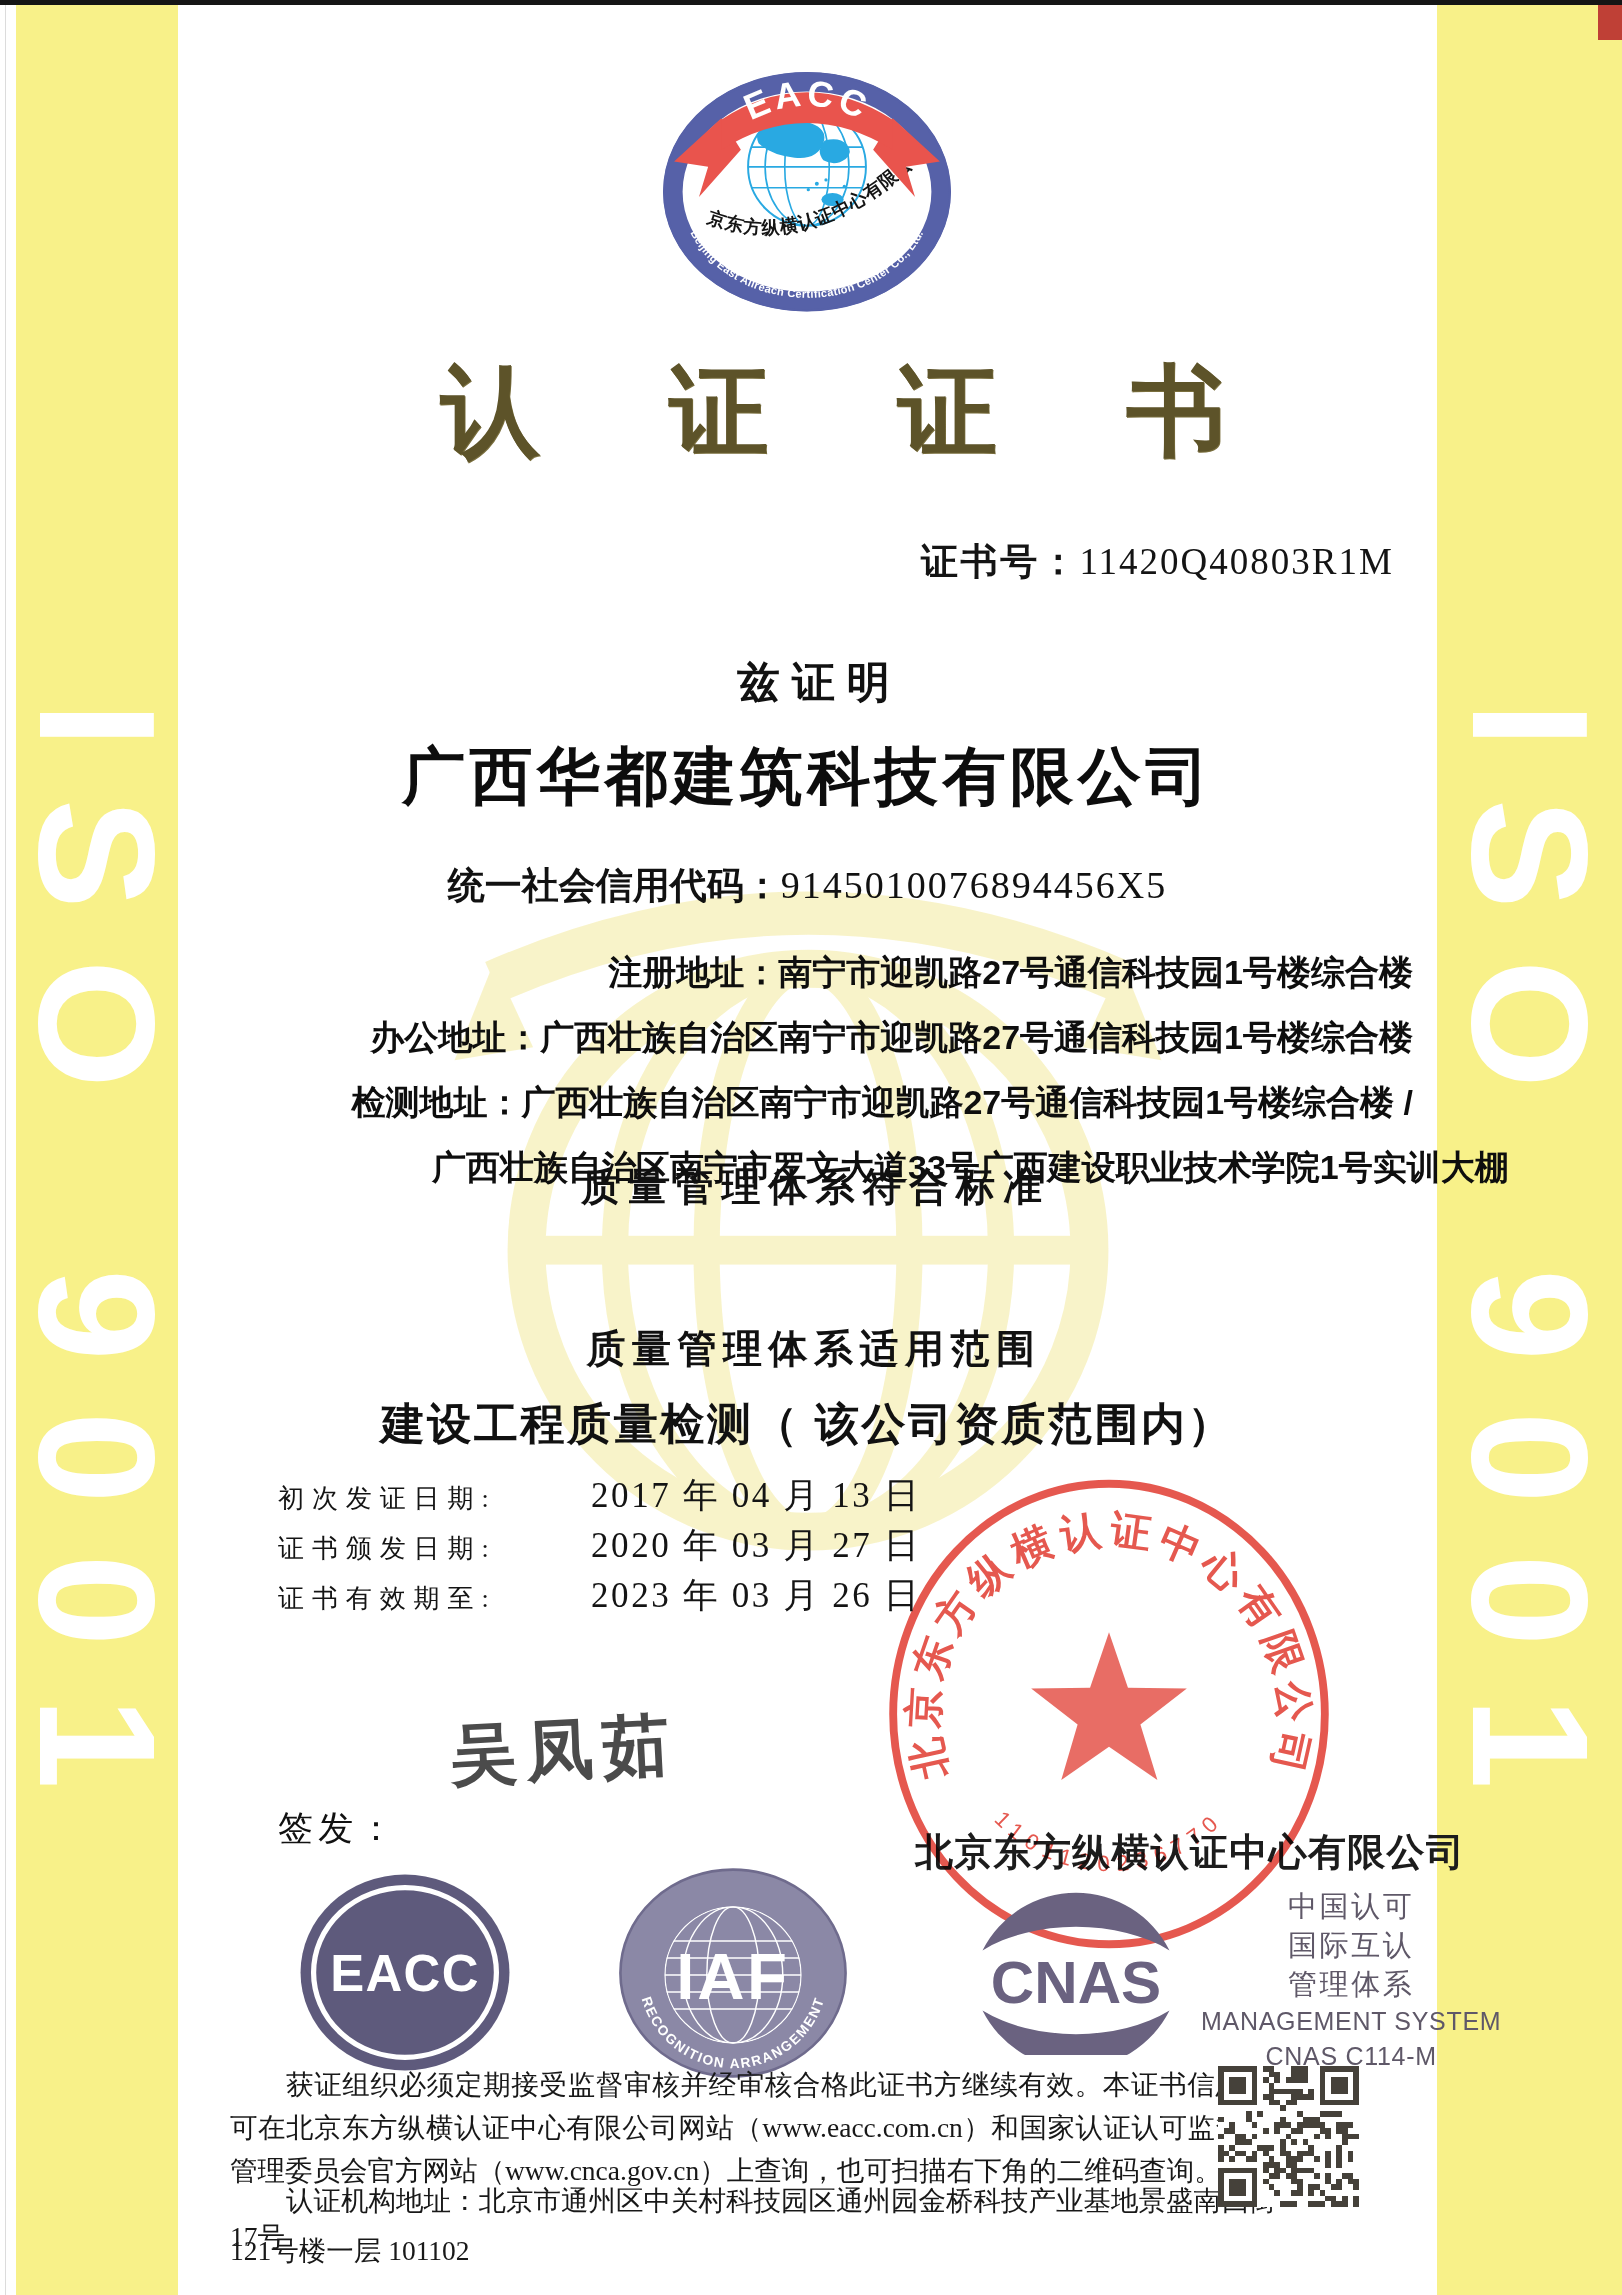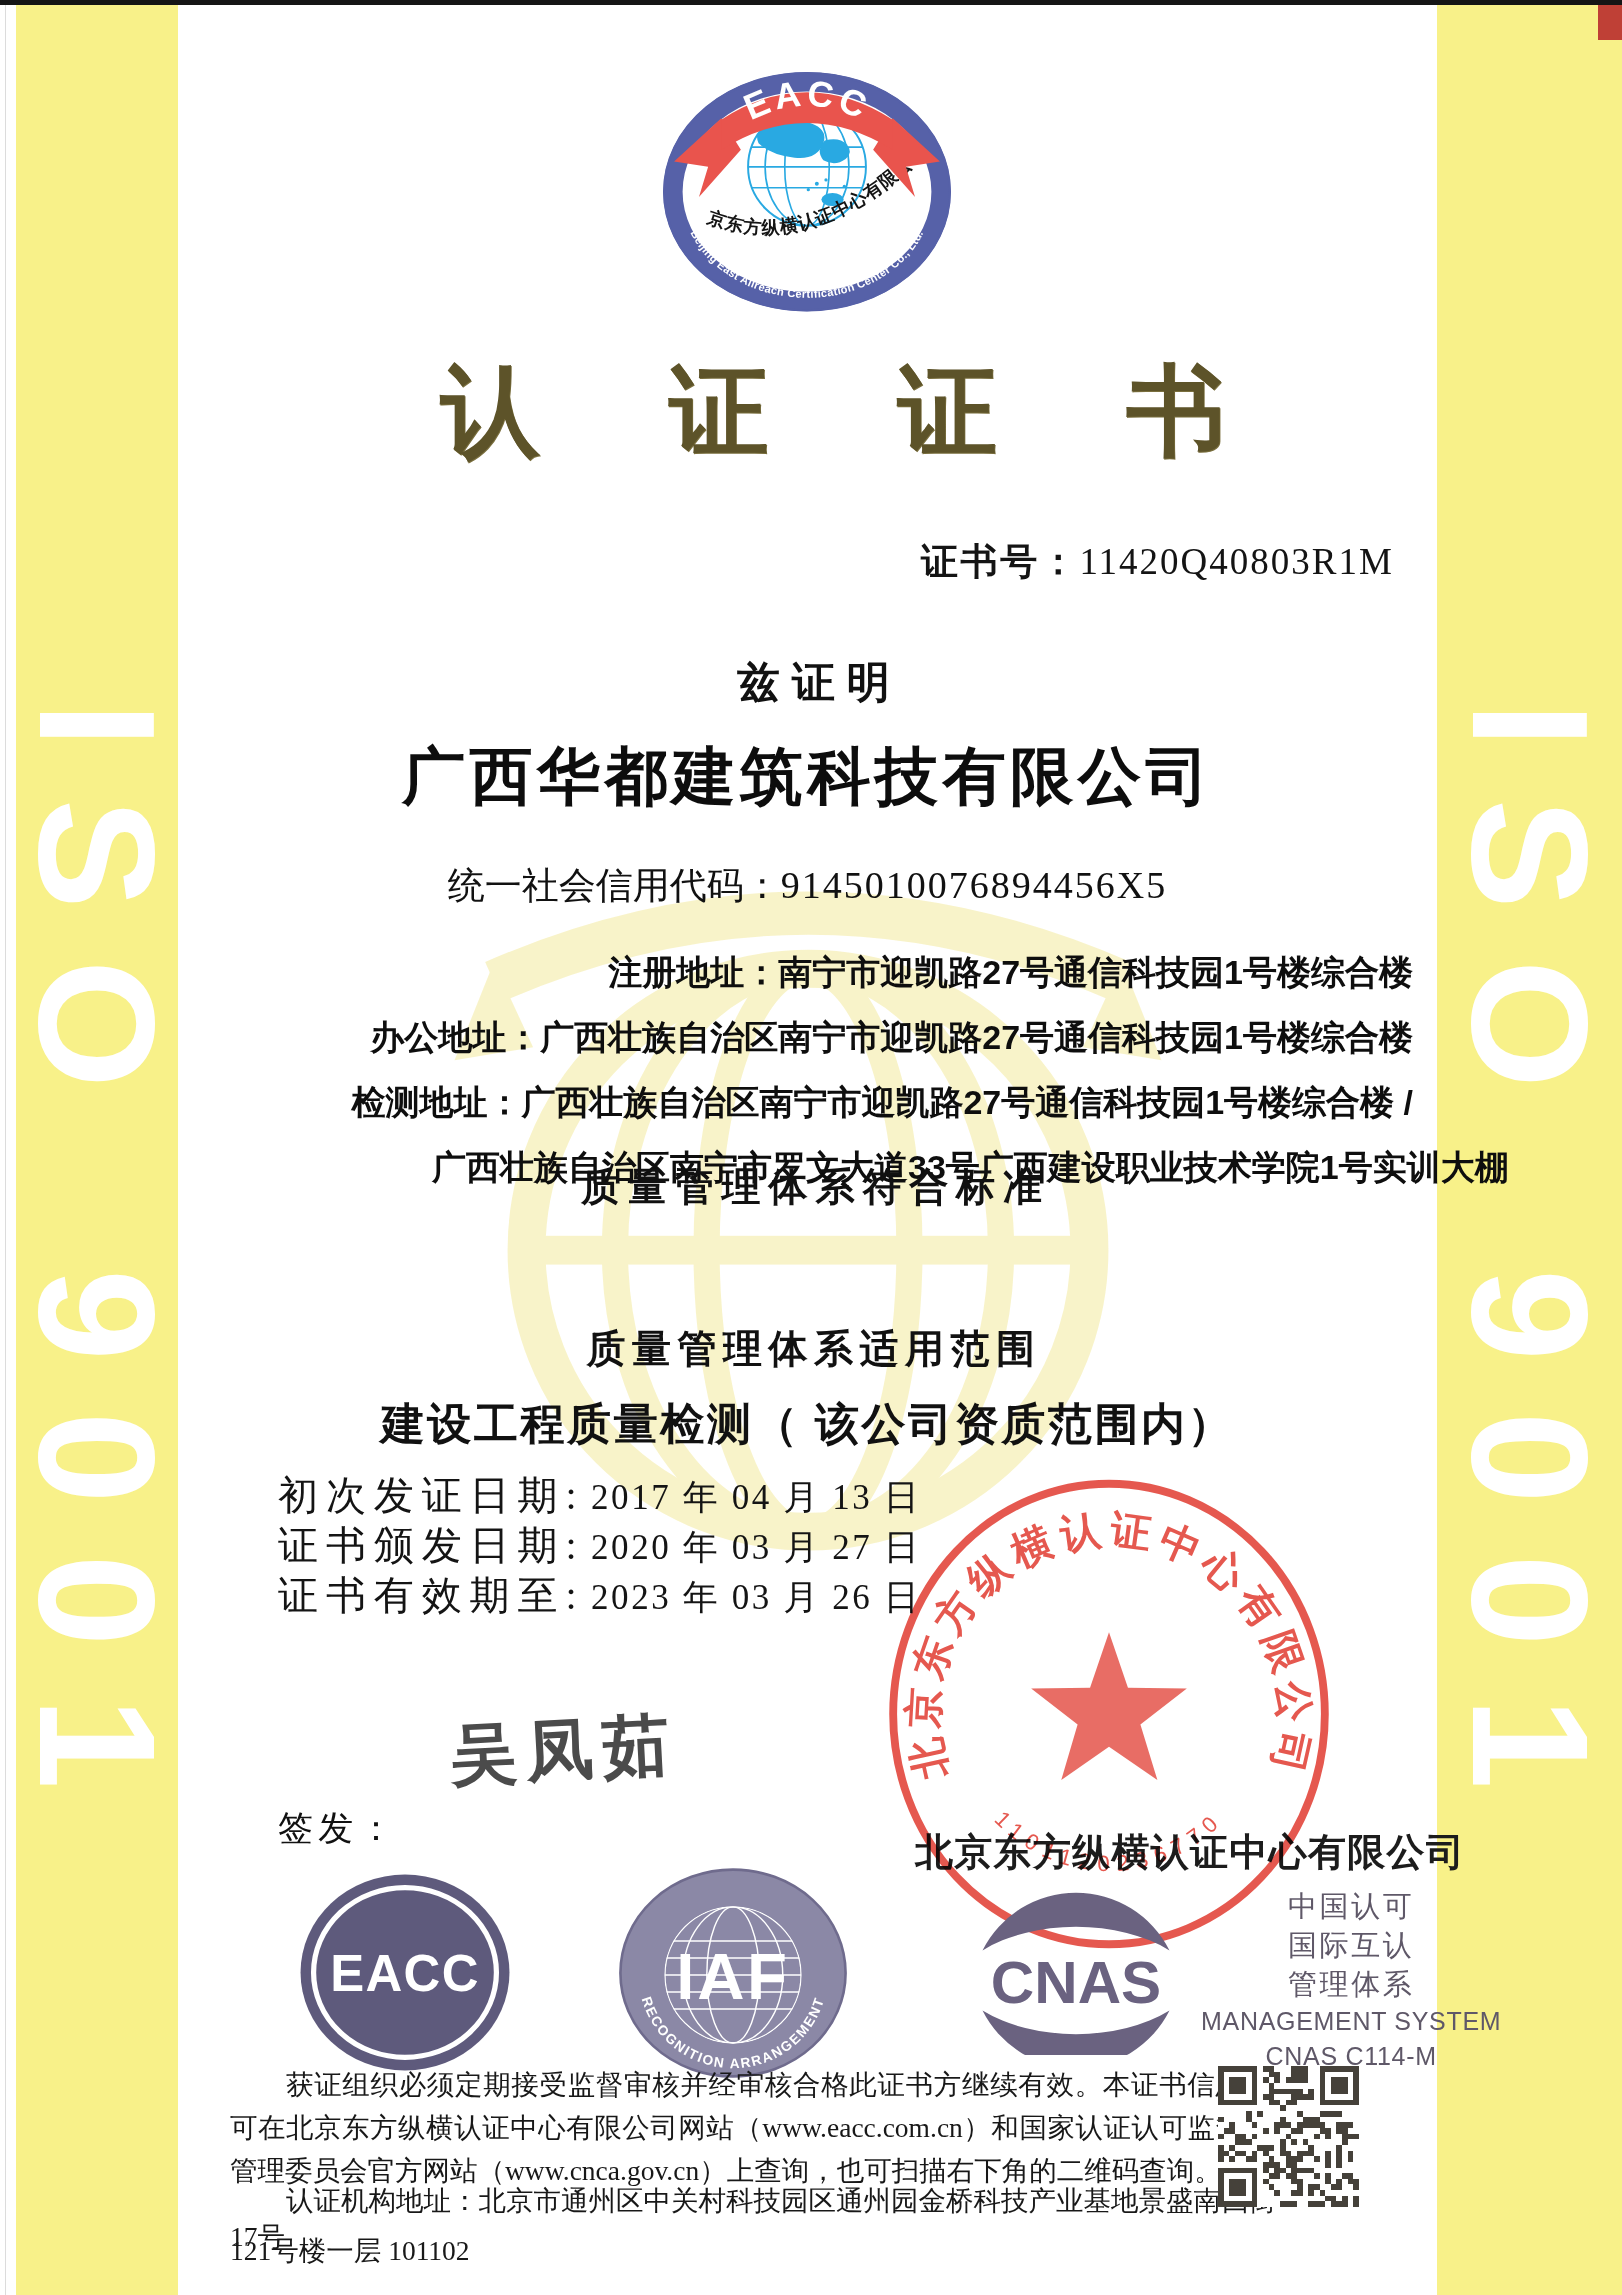--- a/index.html
+++ b/index.html
@@ -19,32 +19,32 @@
   .iso-right{left:794px;top:1186px;}
   .content-center{left:178px;width:1259px;text-align:center;}
   .title{top:346px;font-size:99px;font-weight:bold;letter-spacing:51px;padding-left:51px;
          color:#5d5329;text-shadow:0.7px 0.7px 0 #7a6f3e;}
   .certno{left:921px;top:537px;font-family:"Liberation Serif",serif;font-size:37px;color:#141414;}
   .certno .lbl{font-weight:bold;letter-spacing:2.6px;}
   .certno .val{letter-spacing:2px;}
   .statement{top:654px;font-size:43px;font-weight:bold;letter-spacing:11.8px;padding-left:11.8px;}
   .company{top:734px;font-size:63px;font-weight:bold;letter-spacing:4.6px;color:#0d0d0d;}
   .credit{top:861px;font-size:37px;}
-  .credit .lbl{font-weight:normal;}
+  .credit .lbl{font-weight:bold;}
   .credit .val{font-family:"Liberation Serif",serif;font-size:38px;letter-spacing:2px;}
   .addr{left:287px;top:940px;width:1126px;text-align:left;font-size:34px;font-weight:bold;line-height:65px;color:#0e0e0e;}
   .addr .row{white-space:nowrap;text-align:right;}
   .addr .cont{padding-left:145px;}
   .stdhead{top:1160px;font-size:39px;font-weight:bold;letter-spacing:7.9px;padding-left:7.9px;}
   .stdcode{top:1225px;font-family:"Liberation Serif",serif;font-size:67px;font-weight:600;letter-spacing:1.3px;color:#181818;}
   .scopehead{top:1322px;font-size:39px;font-weight:bold;letter-spacing:6.5px;padding-left:6.5px;}
   .scope{top:1395px;font-size:44px;font-weight:bold;letter-spacing:2.6px;}
   .dates{left:278px;top:1471px;text-align:left;font-family:"Liberation Serif",serif;color:#141414;}
   .dates .row{height:50px;line-height:50px;white-space:nowrap;}
-  .dates .lbl{display:inline-block;width:313px;font-size:40px;letter-spacing:7.9px;}
+  .dates .lbl{display:inline-block;width:313px;font-size:26px;letter-spacing:7.9px;}
   .dates .val{font-size:35px;letter-spacing:2.6px;}
   .signlbl{left:278px;top:1765px;font-family:"Liberation Serif",serif;font-size:35px;letter-spacing:5.2px;margin-top:40px;}
   .signname{left:450px;top:1705px;font-family:"Liberation Serif",serif;font-size:67px;font-weight:bold;
             color:#4b4b4b;letter-spacing:9.2px;transform:rotate(-3deg);}
   .issuer{left:915px;top:1827px;font-size:38px;font-weight:bold;letter-spacing:1.3px;color:#1c1c1c;}
   .seal{left:880px;top:1472px;opacity:.92;mix-blend-mode:multiply;}
   .cnas-text{left:1201px;top:1887px;text-align:center;color:#5f5868;}
   .cnas-text .cn{font-size:29px;line-height:39px;letter-spacing:2.6px;}
   .cnas-text .en{font-size:25px;line-height:35px;letter-spacing:0.7px;}
   .notice{left:230px;top:2063px;width:1013px;text-align:justify;font-family:"Liberation Serif",serif;

